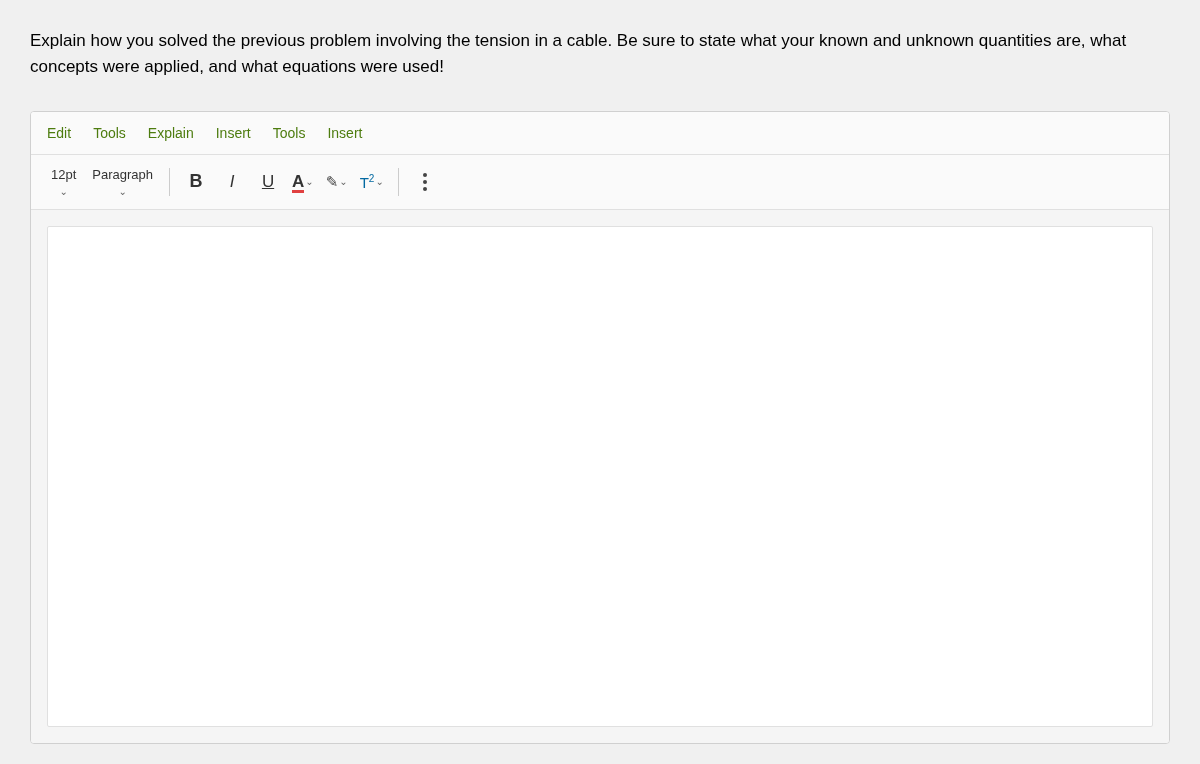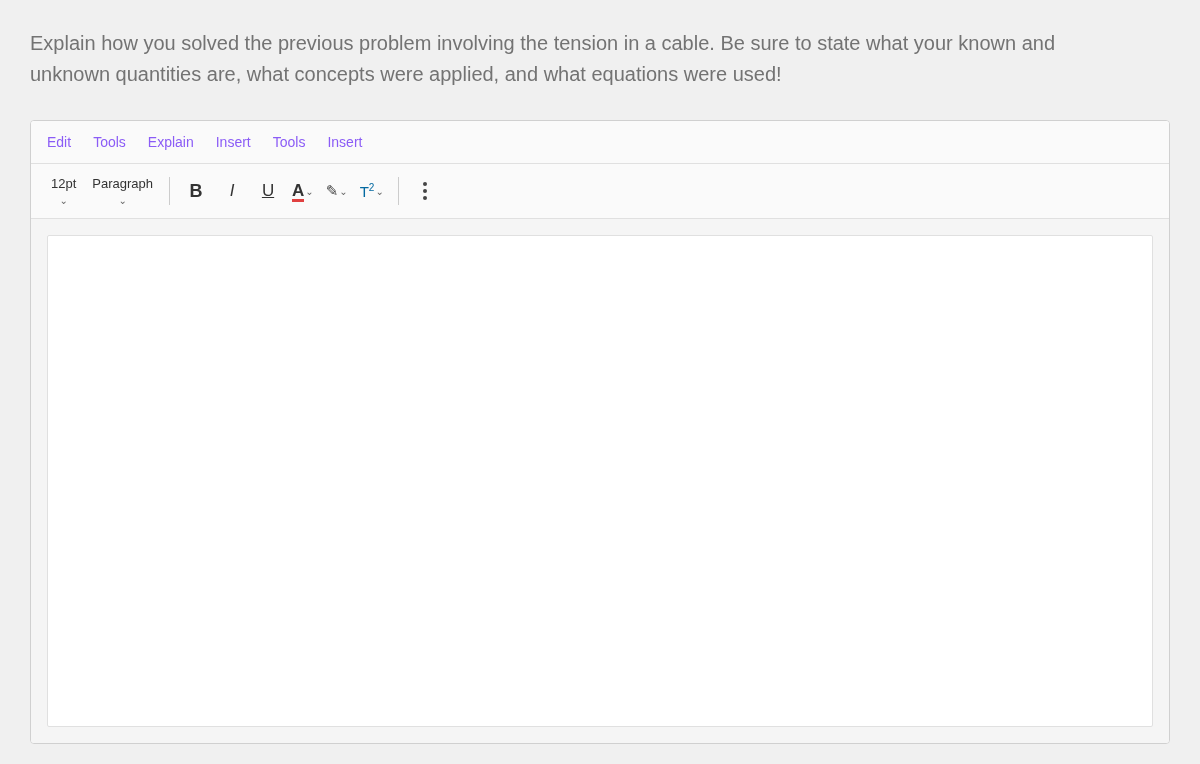--- a/index.html
+++ b/index.html
@@ -13,23 +13,23 @@
       font-family: -apple-system, BlinkMacSystemFont, 'Segoe UI', Arial, sans-serif;
       width: 1200px;
       height: 764px;
       overflow: hidden;
       display: flex;
       flex-direction: column;
       padding: 28px 30px 20px 30px;
     }
 
     .prompt-text {
-      font-size: 20px;
+      font-size: 17px;
       line-height: 1.55;
-      color: #737373;
+      color: #000000;
       margin-bottom: 30px;
       max-width: 1100px;
     }
 
     .editor-container {
       background-color: #ffffff;
       border: 1px solid #d0d0d0;
       border-radius: 4px;
       flex: 1;
       display: flex;
@@ -41,21 +41,21 @@
       display: flex;
       align-items: center;
       padding: 10px 16px;
       gap: 22px;
       border-bottom: 1px solid #e0e0e0;
       background-color: #fafafa;
     }
 
     .menu-item {
       font-size: 14px;
-      color: #8b5cf6;
+      color: #4d7c0f;
       cursor: pointer;
       padding: 3px 0;
       white-space: nowrap;
     }
 
     .toolbar {
       display: flex;
       align-items: center;
       padding: 8px 14px;
       gap: 4px;

